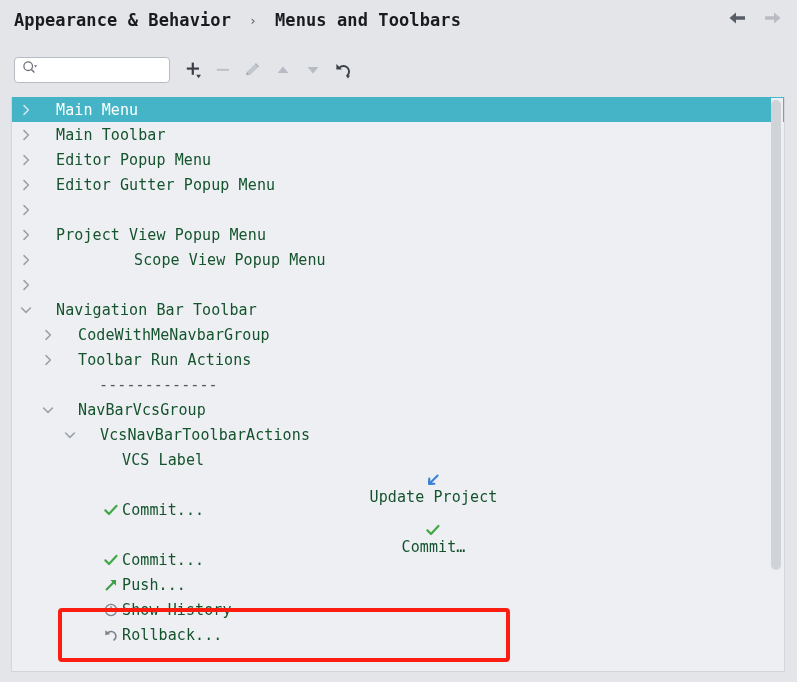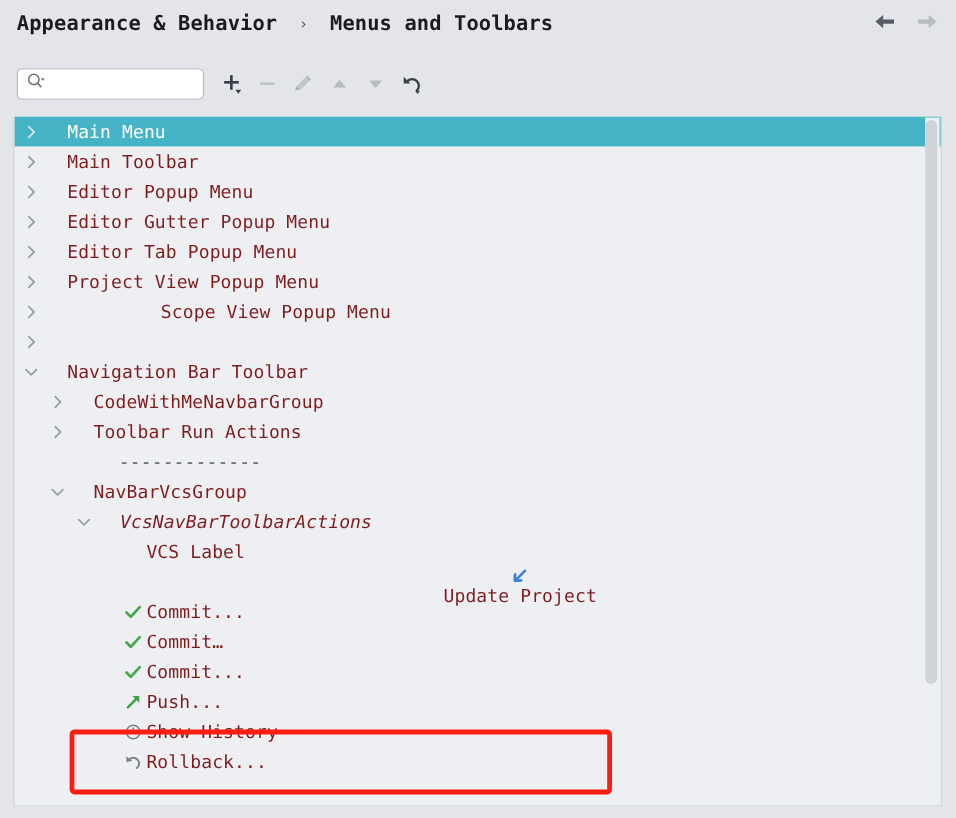--- a/index.html
+++ b/index.html
@@ -110,21 +110,21 @@
     left: 0; top: 0;
     width: 772px;
   }
   .row {
     height: 25px;
     display: flex;
     align-items: center;
     box-sizing: border-box;
     white-space: nowrap;
     font-size: 15px;
-    color: #7f1d1d;
+    color: #14532d;
     letter-spacing: 0.1px;
   }
   .row.selected {
     background: #45b4c6;
     color: #ffffff;
   }
   .twisty {
     width: 19px;
     min-width: 19px;
     display: flex;
@@ -301,21 +301,20 @@
           <span class="row-icon"></span>
           <span class="row-label">Editor Gutter Popup Menu</span>
         </div>
         <div class="row" style="padding-left: 4px;">
           <span class="twisty">
             <svg width="14" height="14" viewBox="0 0 14 14">
               <path d="M5 2.6 L9.4 7 L5 11.4" fill="none" stroke="#9aa0a8" stroke-width="1.5" stroke-linecap="round" stroke-linejoin="round"></path>
             </svg>
           </span>
           <span class="row-icon"></span>
-          <span class="row-label">Editor Tab Popup Menu</span>
         </div>
         <div class="row" style="padding-left: 4px;">
           <span class="twisty">
             <svg width="14" height="14" viewBox="0 0 14 14">
               <path d="M5 2.6 L9.4 7 L5 11.4" fill="none" stroke="#9aa0a8" stroke-width="1.5" stroke-linecap="round" stroke-linejoin="round"></path>
             </svg>
           </span>
           <span class="row-icon"></span>
           <span class="row-label">Project View Popup Menu</span>
         </div>
@@ -368,21 +367,21 @@
         </div>
         <div class="row" style="padding-left: 26px; text-align: right;">
           <span class="twisty">
             <svg width="14" height="14" viewBox="0 0 14 14">
               <path d="M2.6 5 L7 9.4 L11.4 5" fill="none" stroke="#9aa0a8" stroke-width="1.5" stroke-linecap="round" stroke-linejoin="round"></path>
             </svg>
           </span>
           <span class="row-icon"></span>
           <span class="row-label">NavBarVcsGroup</span>
         </div>
-        <div class="row" style="padding-left: 48px; font-style: italic;">
+        <div class="row" style="padding-left: 48px;">
           <span class="twisty">
             <svg width="14" height="14" viewBox="0 0 14 14">
               <path d="M2.6 5 L7 9.4 L11.4 5" fill="none" stroke="#9aa0a8" stroke-width="1.5" stroke-linecap="round" stroke-linejoin="round"></path>
             </svg>
           </span>
           <span class="row-icon"></span>
           <span class="row-label">VcsNavBarToolbarActions</span>
         </div>
         <div class="row" style="padding-left: 70px;">
           <span class="twisty blank"></span>
@@ -401,21 +400,21 @@
         </div>
         <div class="row" style="padding-left: 70px;">
           <span class="twisty blank"></span>
           <span class="row-icon">
             <svg width="16" height="16" viewBox="0 0 16 16">
               <path d="M2.4 8.4 L6.0 12.0 L13.4 3.9" fill="none" stroke="#42a847" stroke-width="2.2" stroke-linecap="round" stroke-linejoin="round"></path>
             </svg>
           </span>
           <span class="row-label">Commit...</span>
         </div>
-        <div class="row" style="padding-left: 70px;">
+        <div class="row" style="padding-left: 70px; flex-direction: column;">
           <span class="twisty blank"></span>
           <span class="row-icon">
             <svg width="16" height="16" viewBox="0 0 16 16">
               <path d="M2.4 8.4 L6.0 12.0 L13.4 3.9" fill="none" stroke="#42a847" stroke-width="2.2" stroke-linecap="round" stroke-linejoin="round"></path>
             </svg>
           </span>
           <span class="row-label">Commit…</span>
         </div>
         <div class="row" style="padding-left: 70px;">
           <span class="twisty blank"></span>

